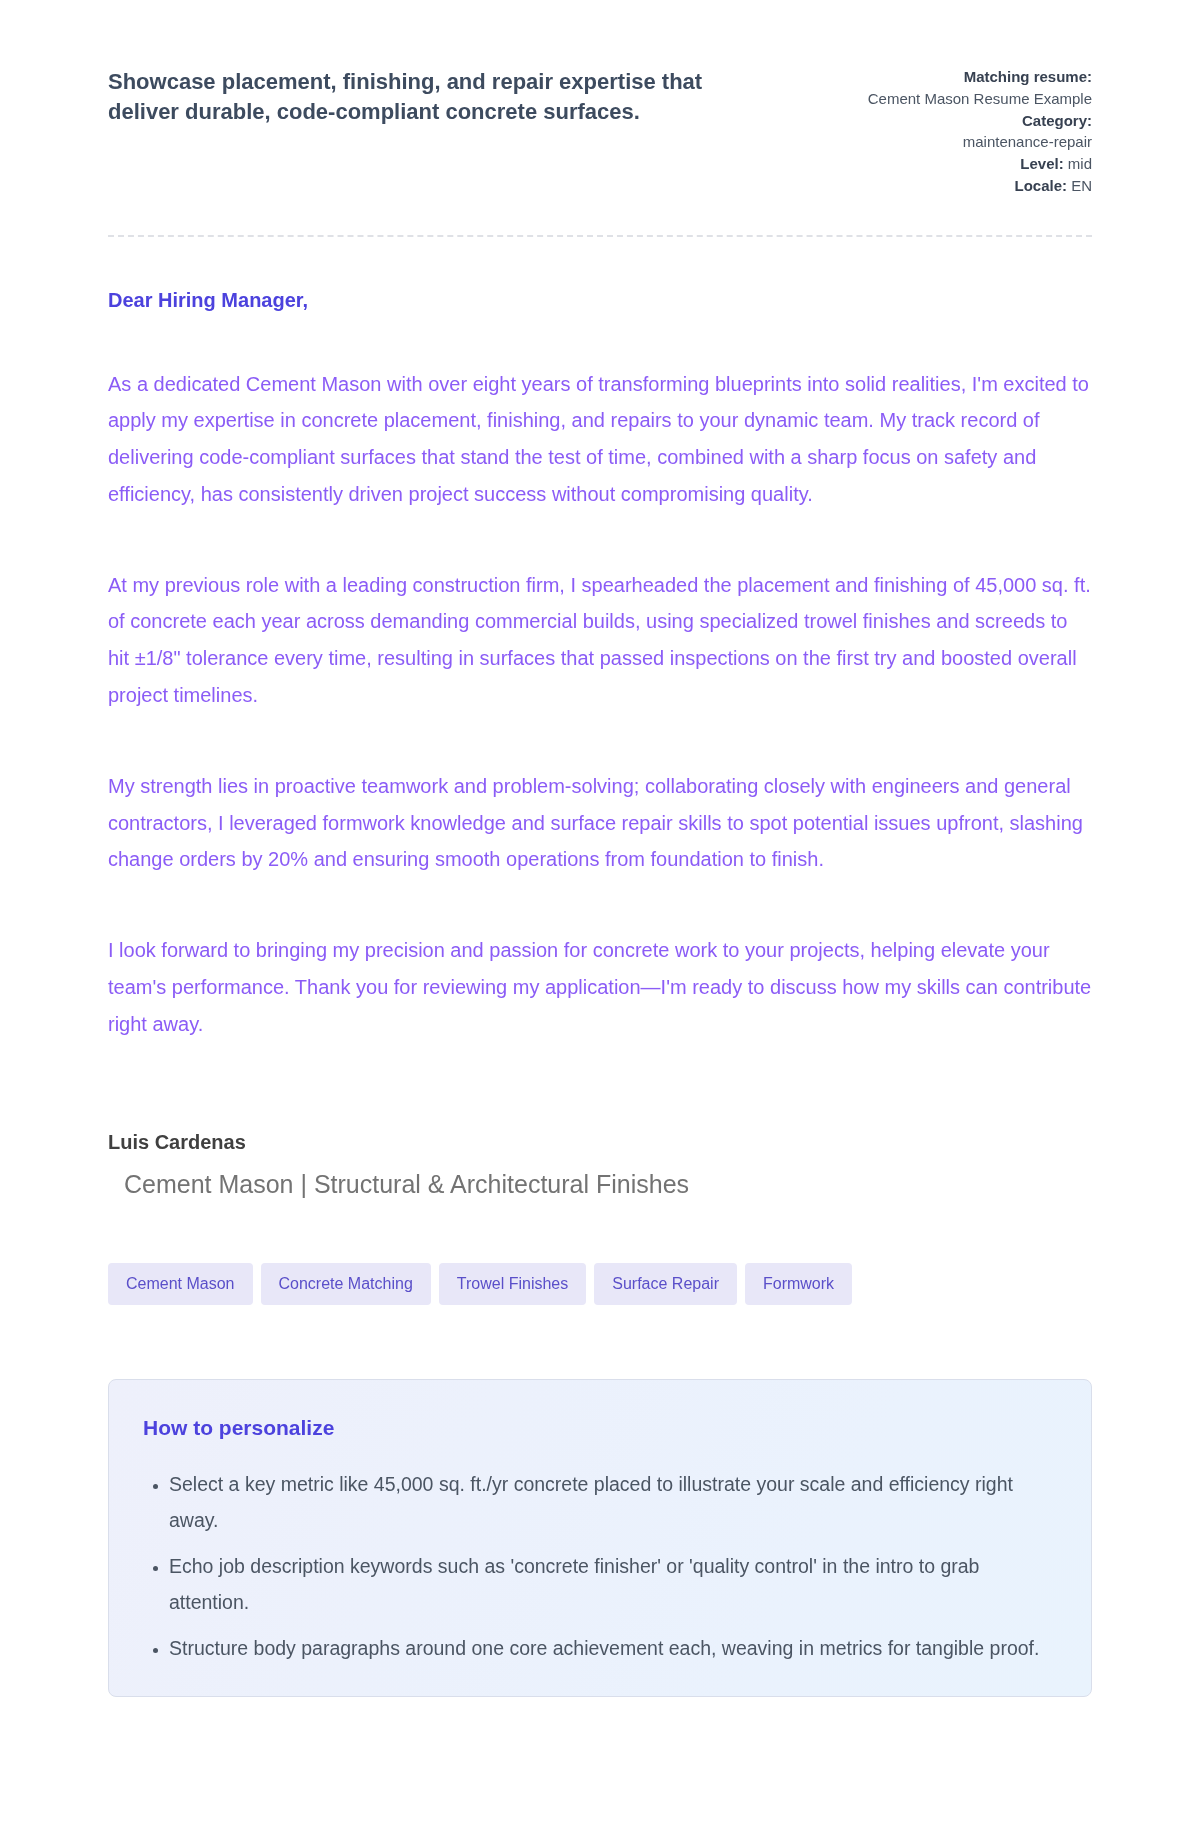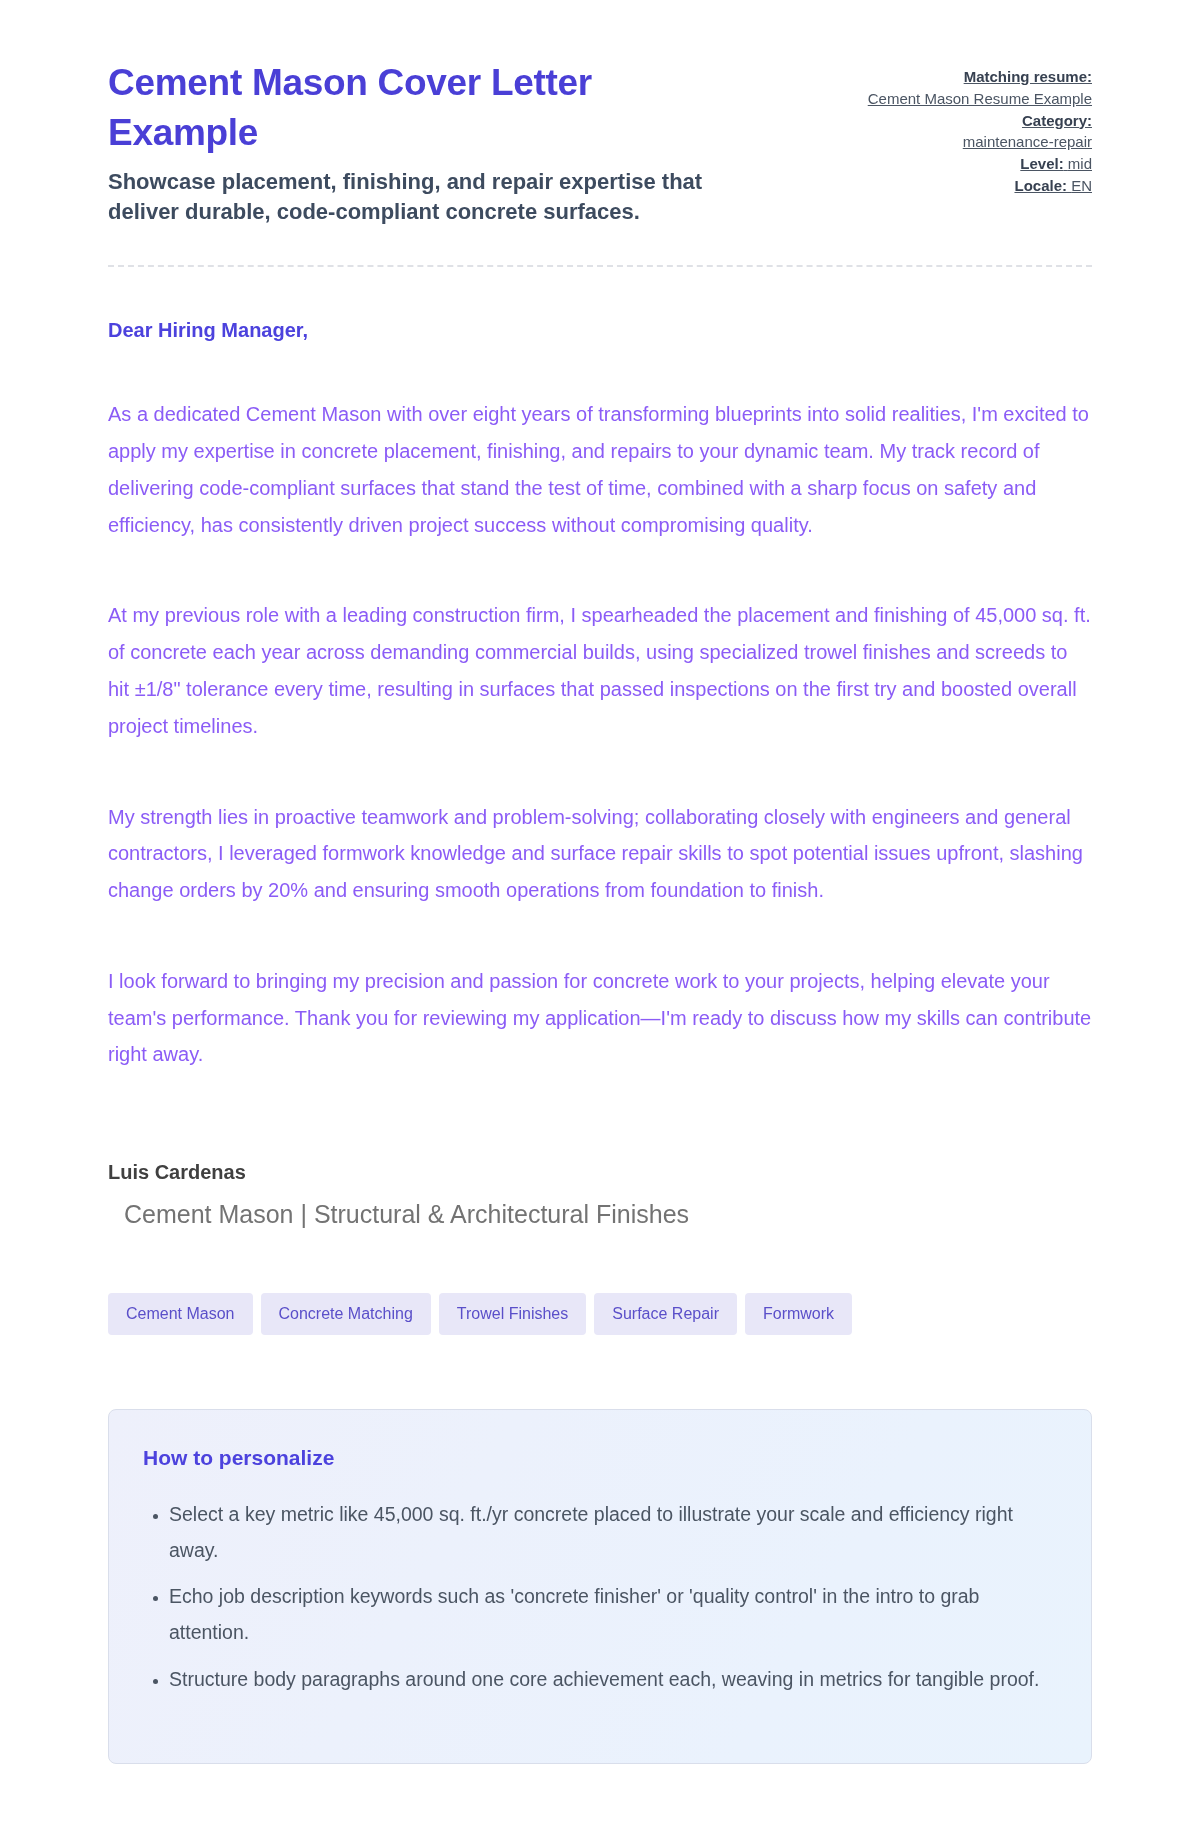--- a/index.html
+++ b/index.html
@@ -34,21 +34,20 @@
     max-width: 660px;
   }
   .meta {
     width: 252px;
     flex: none;
     text-align: right;
     font-size: 15px;
     line-height: 1.45;
     color: #4b5563;
     padding-top: 8px;
-    text-decoration: underline;
   }
   .meta .meta-label { font-weight: 700; color: #374151; }
 
   
   .divider {
     border: none;
     border-top: 2px dashed #dfe1e6;
     margin: 38px 0 0 0;
   }
 
@@ -90,21 +89,21 @@
     border-radius: 4px;
     cursor: pointer;
   }
 
   
   .tipbox {
     margin-top: 74px;
     border: 1px solid #d9deeb;
     border-radius: 8px;
     background: linear-gradient(120deg, #eef0fb 0%, #eaf2fd 70%, #e9f3fd 100%);
-    padding: 36px 34px 56px 34px;
+    padding: 36px 34px 20px 34px;
   }
   .tipbox h2 {
     margin: 0;
     font-size: 21px;
     font-weight: 700;
     color: #4c42dd;
   }
   .tipbox ul {
     margin: 26px 0 0 0;
     padding-left: 26px;
@@ -117,21 +116,20 @@
   }
   .tipbox li::marker { color: #4b5563; font-size: 15px; }
 </style>
 </head>
 <body>
 
 <div class="page">
 
   <header class="header">
     <div class="header-left">
-      <h1 class="title">Cement Mason Cover Letter Example</h1>
       <p class="subtitle">Showcase placement, finishing, and repair expertise that deliver durable, code-compliant concrete surfaces.</p>
     </div>
     <aside class="meta">
       <div class="meta-label">Matching resume:</div>
       <div class="meta-value">Cement Mason Resume Example</div>
       <div class="meta-label">Category:</div>
       <div class="meta-value">maintenance-repair</div>
       <div class="meta-line"><span class="meta-label">Level:</span> <span>mid</span></div>
       <div class="meta-line"><span class="meta-label">Locale:</span> <span>EN</span></div>
     </aside>

